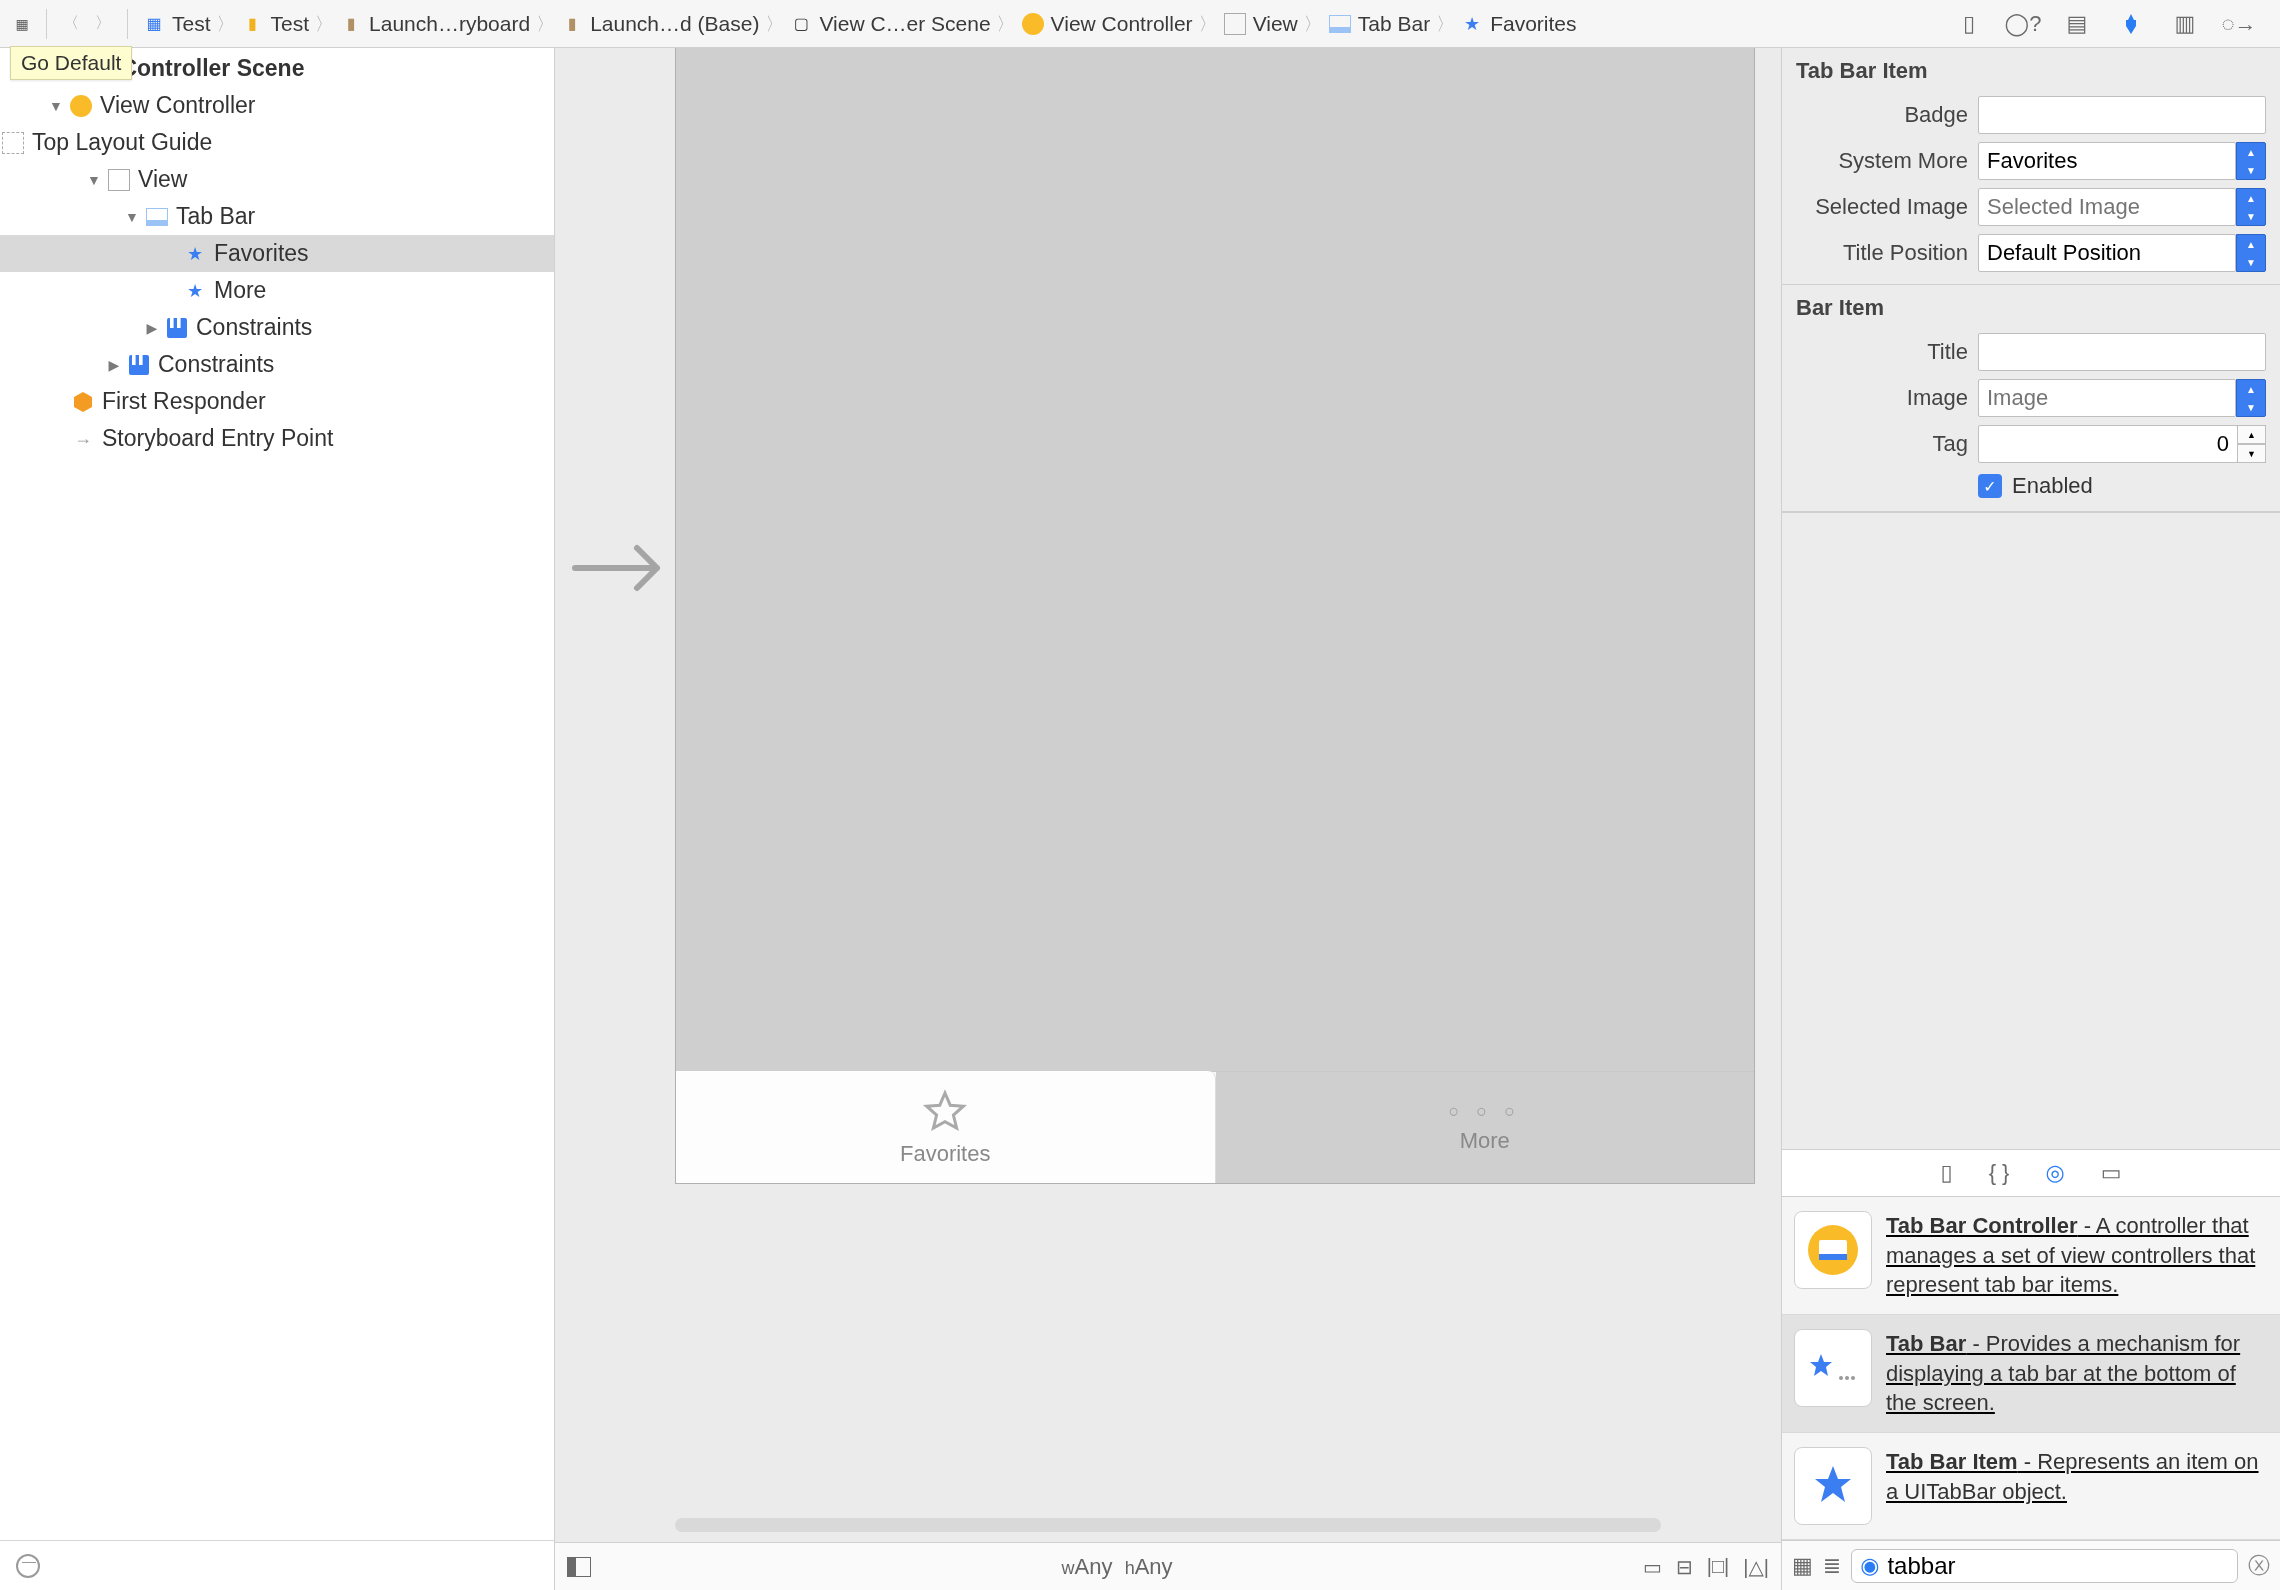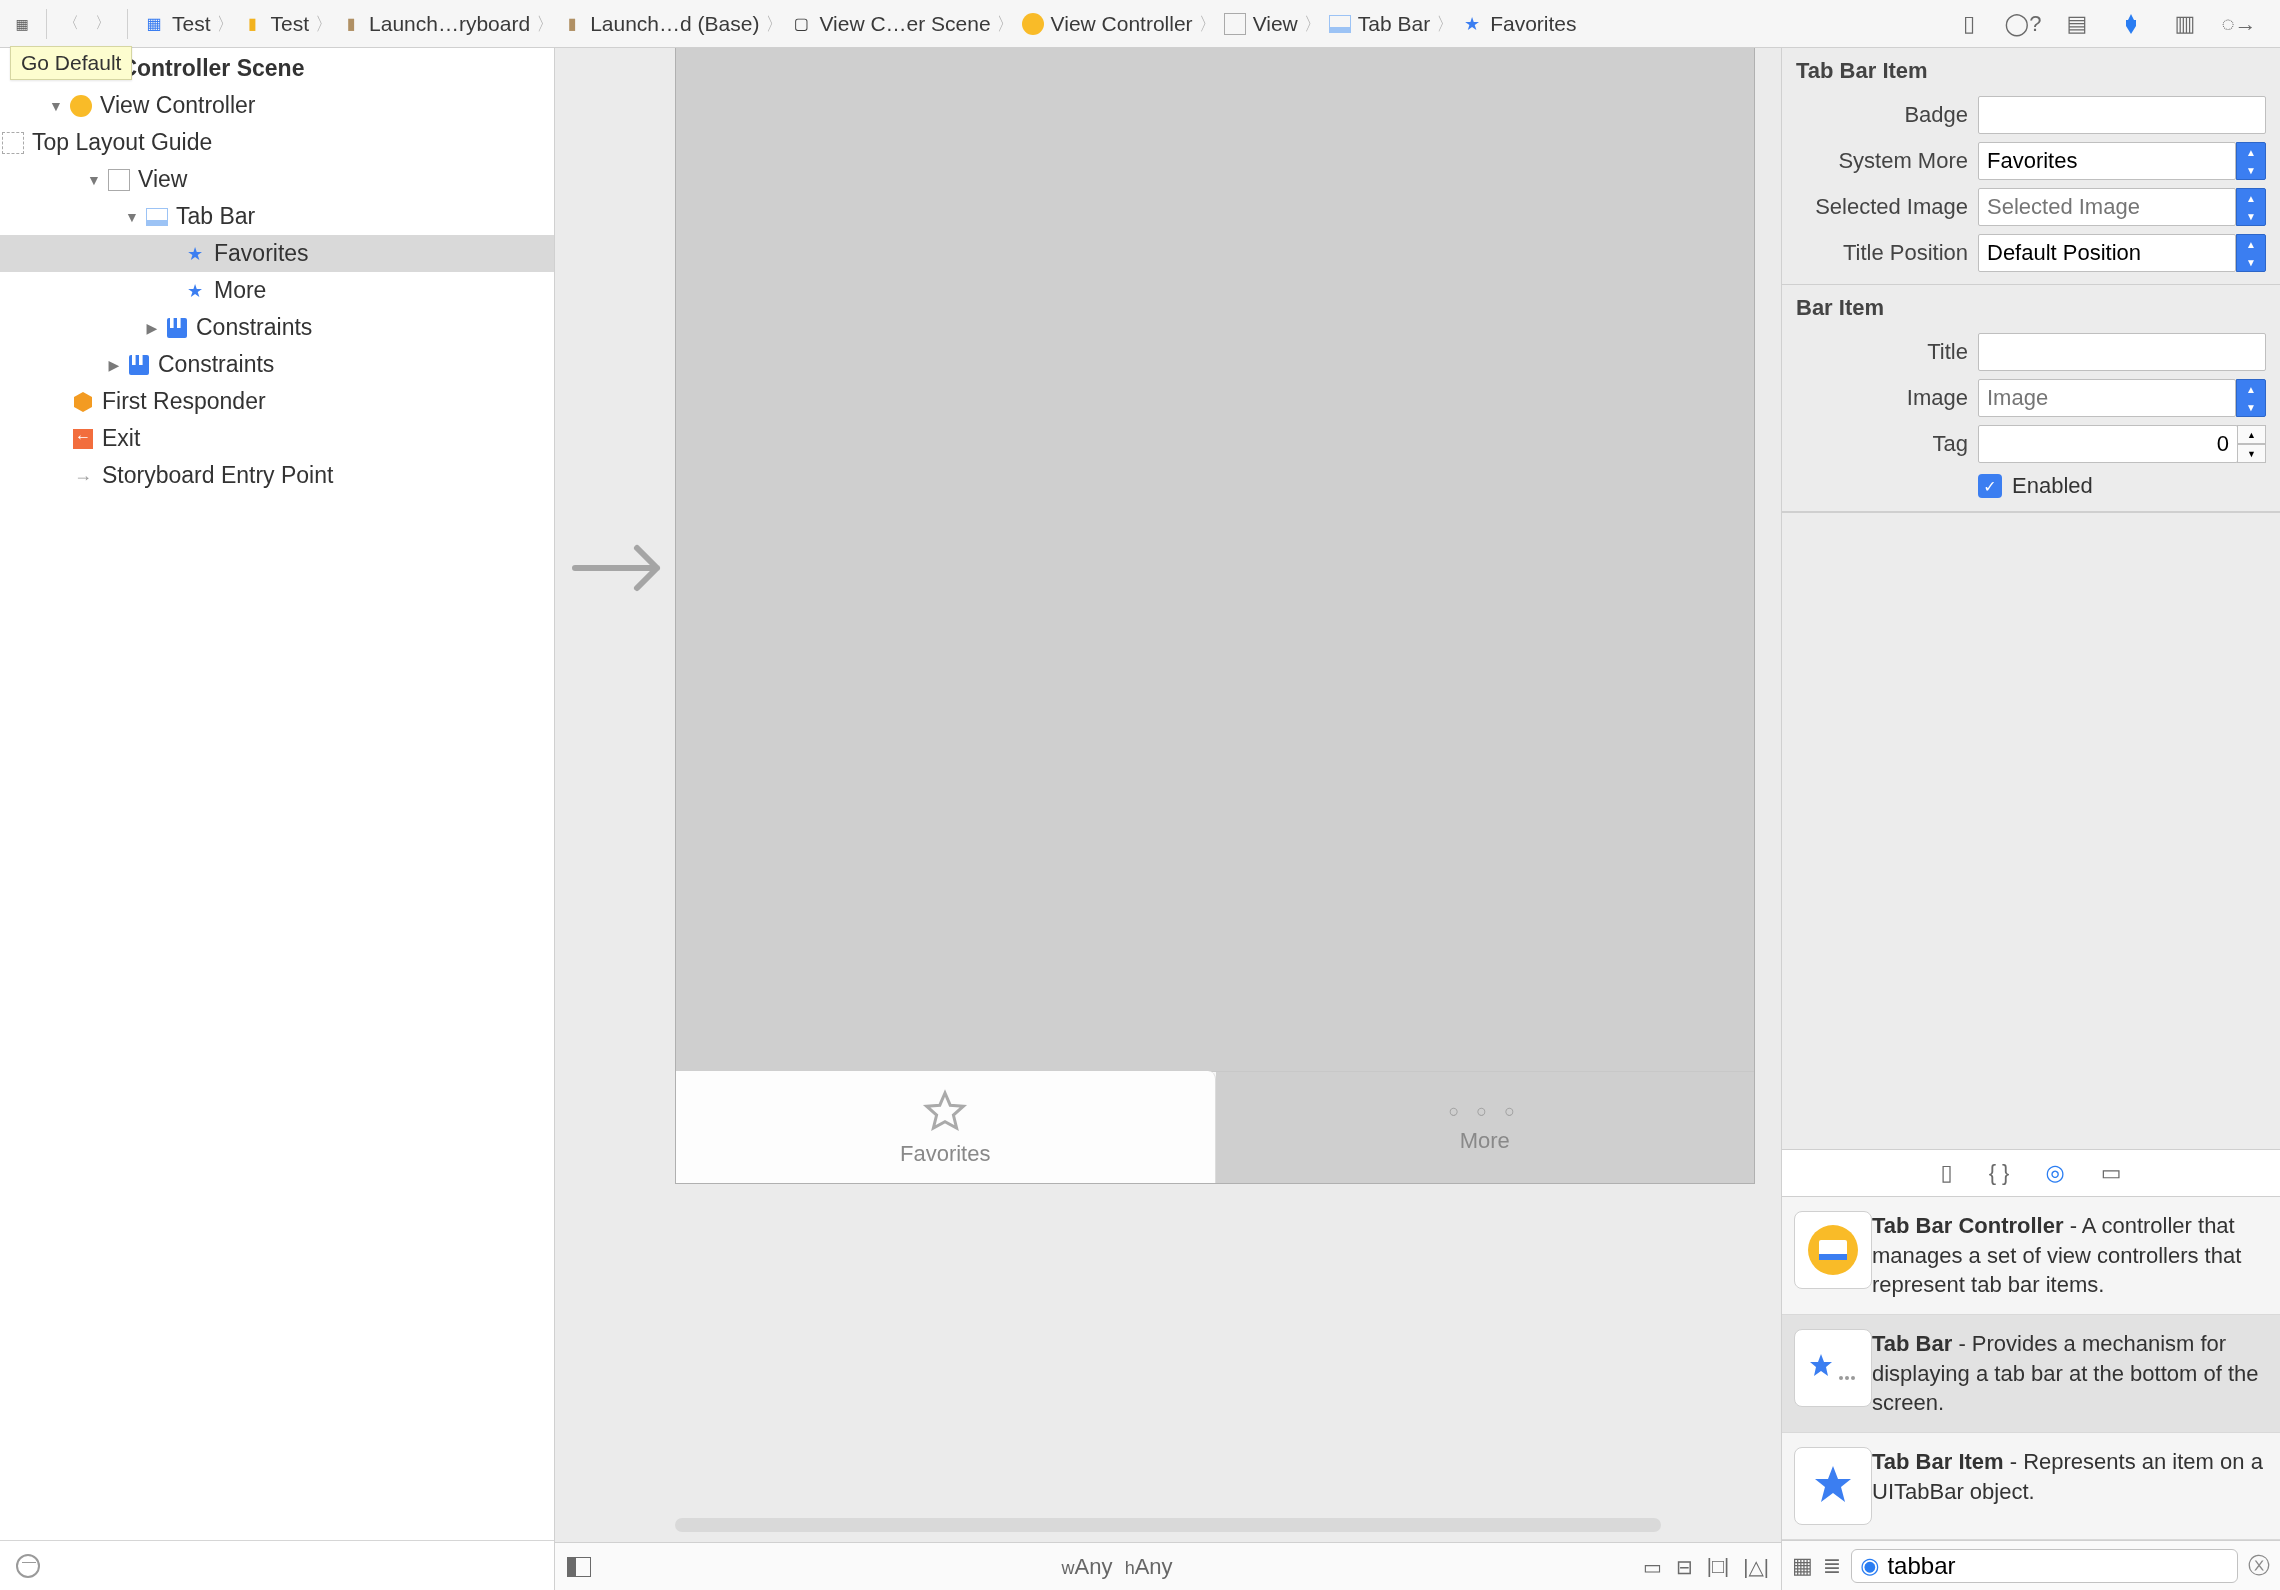--- a/index.html
+++ b/index.html
@@ -71,21 +71,21 @@
 .stepper .st span { flex: 1; font-size: 9px; border: 1px solid #bfbfbf; background: #fafafa; display: flex; align-items: center; justify-content: center; margin-left: -1px; }
 .chk-row { display: flex; align-items: center; padding: 6px 14px 12px 196px; gap: 10px; font-size: 22px; color: #333; }
 .chk { width: 24px; height: 24px; border-radius: 4px; background: #3b7ef1; display: inline-flex; align-items: center; justify-content: center; color: #fff; font-size: 16px; }
 
 .inspector-spacer { flex: 1; background: #ececec; border-top: 1px solid #cfcfcf; }
 
 .lib-tabs { height: 48px; background: #fff; border-top: 1px solid #cfcfcf; border-bottom: 1px solid #cfcfcf; display: flex; align-items: center; justify-content: center; gap: 36px; font-size: 22px; color: #6a6a6a; }
 .lib-tabs .active { color: #2a7df2; }
 
 .library { background: #f5f5f5; }
-.lib-item { display: flex; padding: 14px 12px; border-bottom: 1px solid #d9d9d9; }
+.lib-item { display: flex; gap: 14px; padding: 14px 12px; border-bottom: 1px solid #d9d9d9; text-decoration: underline; }
 .lib-item.selected { background: #e2e2e2; }
 .lib-ico { width: 78px; height: 78px; background: #fff; border: 1px solid #d0d0d0; border-radius: 8px; display: flex; align-items: center; justify-content: center; flex-shrink: 0; }
 .lib-text { font-size: 22px; color: #333; line-height: 1.35; }
 .lib-text b { font-weight: 700; }
 
 .lib-footer { height: 50px; background: #fafafa; border-top: 1px solid #d0d0d0; display: flex; align-items: center; padding: 0 10px; gap: 10px; font-size: 22px; color: #6a6a6a; }
 .lib-footer .search { flex: 1; display: flex; align-items: center; border: 1px solid #c2c2c2; border-radius: 6px; background: #fff; height: 34px; padding: 0 8px; gap: 8px; }
 .lib-footer .search input { border: none; outline: none; flex: 1; font-size: 24px; }
 .lib-footer .clear { color: #8a8a8a; cursor: pointer; }
 
@@ -245,26 +245,20 @@
         </div>
       <div class="tree-row" style="padding-left:70px">
           <span class="ic">
             <svg width="22" height="22" viewBox="0 0 22 22">
               <path fill="#f39b22" d="M11 1l9 5v10l-9 5-9-5V6z"></path>
             </svg>
           </span>
           <span class="lbl">First Responder</span>
         </div>
       <div class="tree-row" style="padding-left:70px">
-          <span class="ic">
-            <span class="ic-exit"></span>
-          </span>
-          <span class="lbl">Exit</span>
-        </div>
-      <div class="tree-row" style="padding-left:70px">
           <span class="ic ic-arrow">→</span>
           <span class="lbl">Storyboard Entry Point</span>
         </div>
     </div>
     <div class="outline-footer">
       <span class="circ"></span>
     </div>
   </div>
 
   <div class="canvas-wrap">

